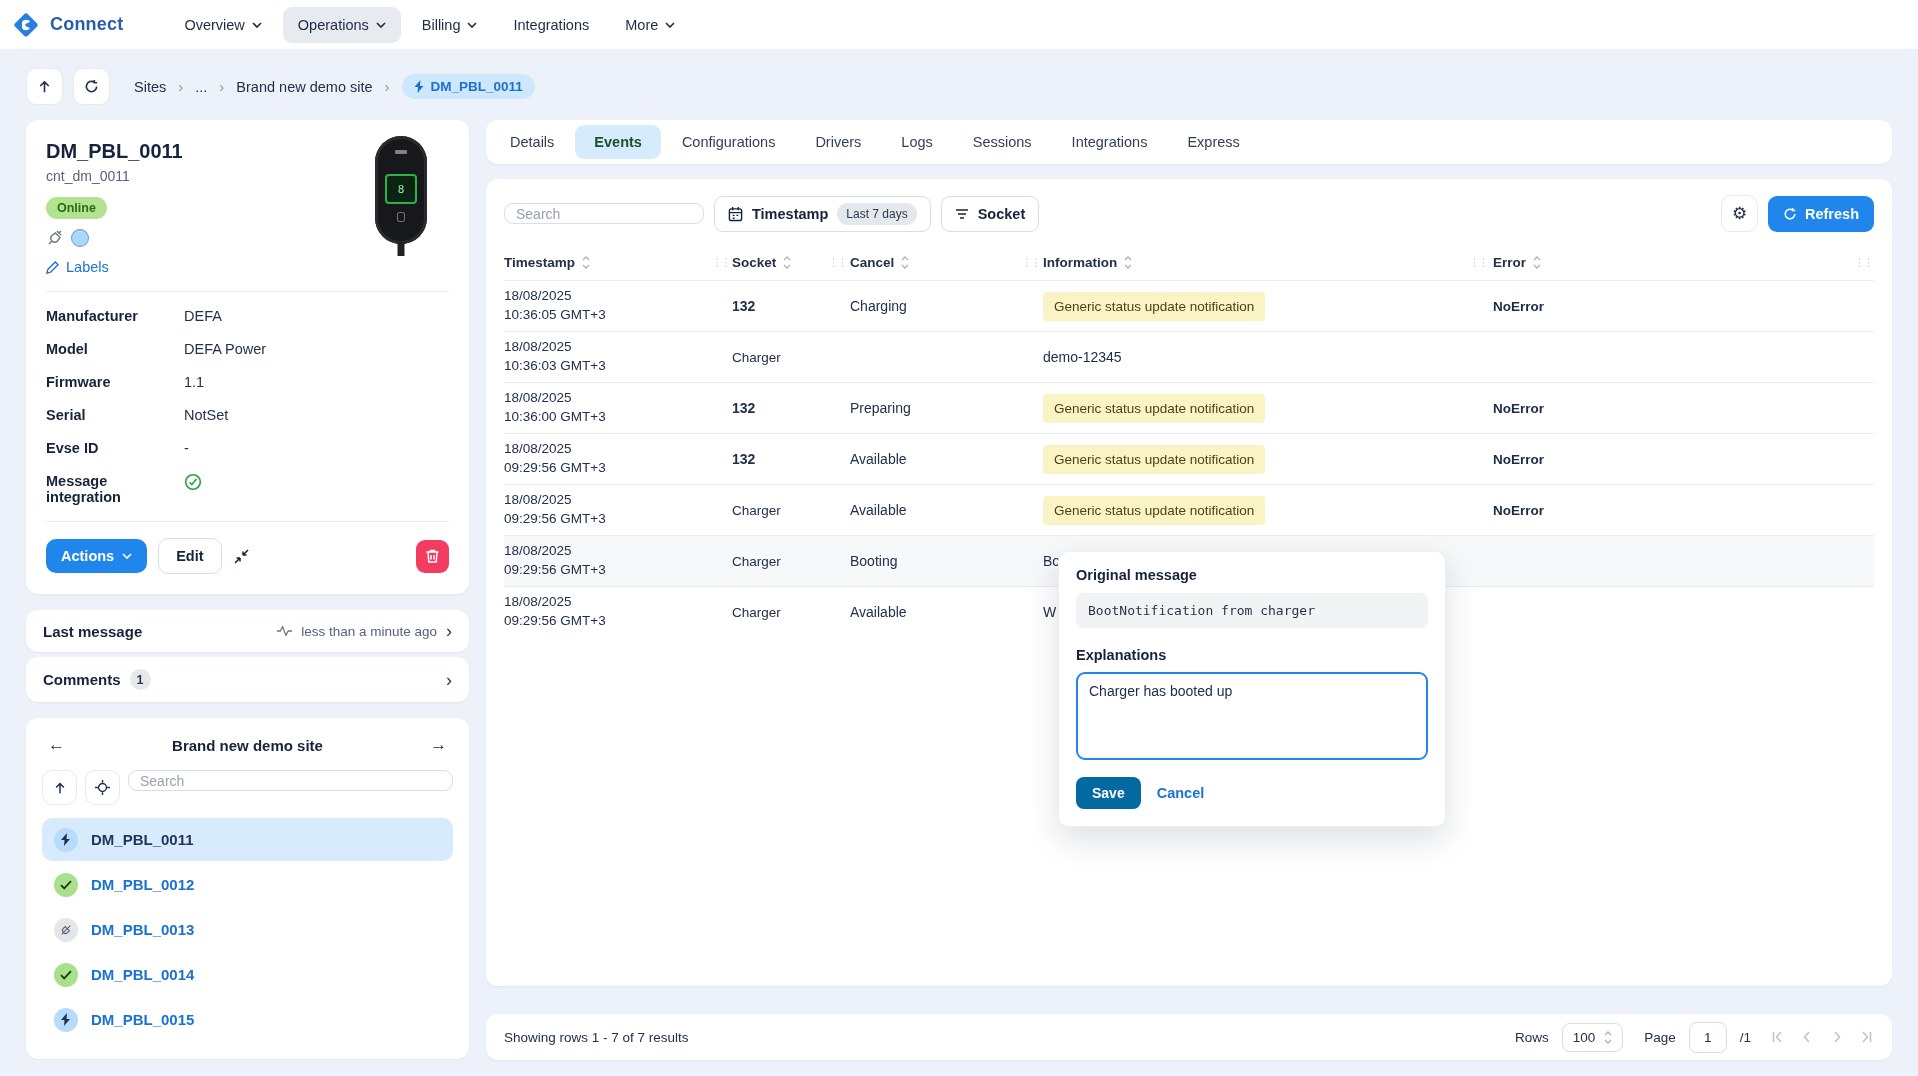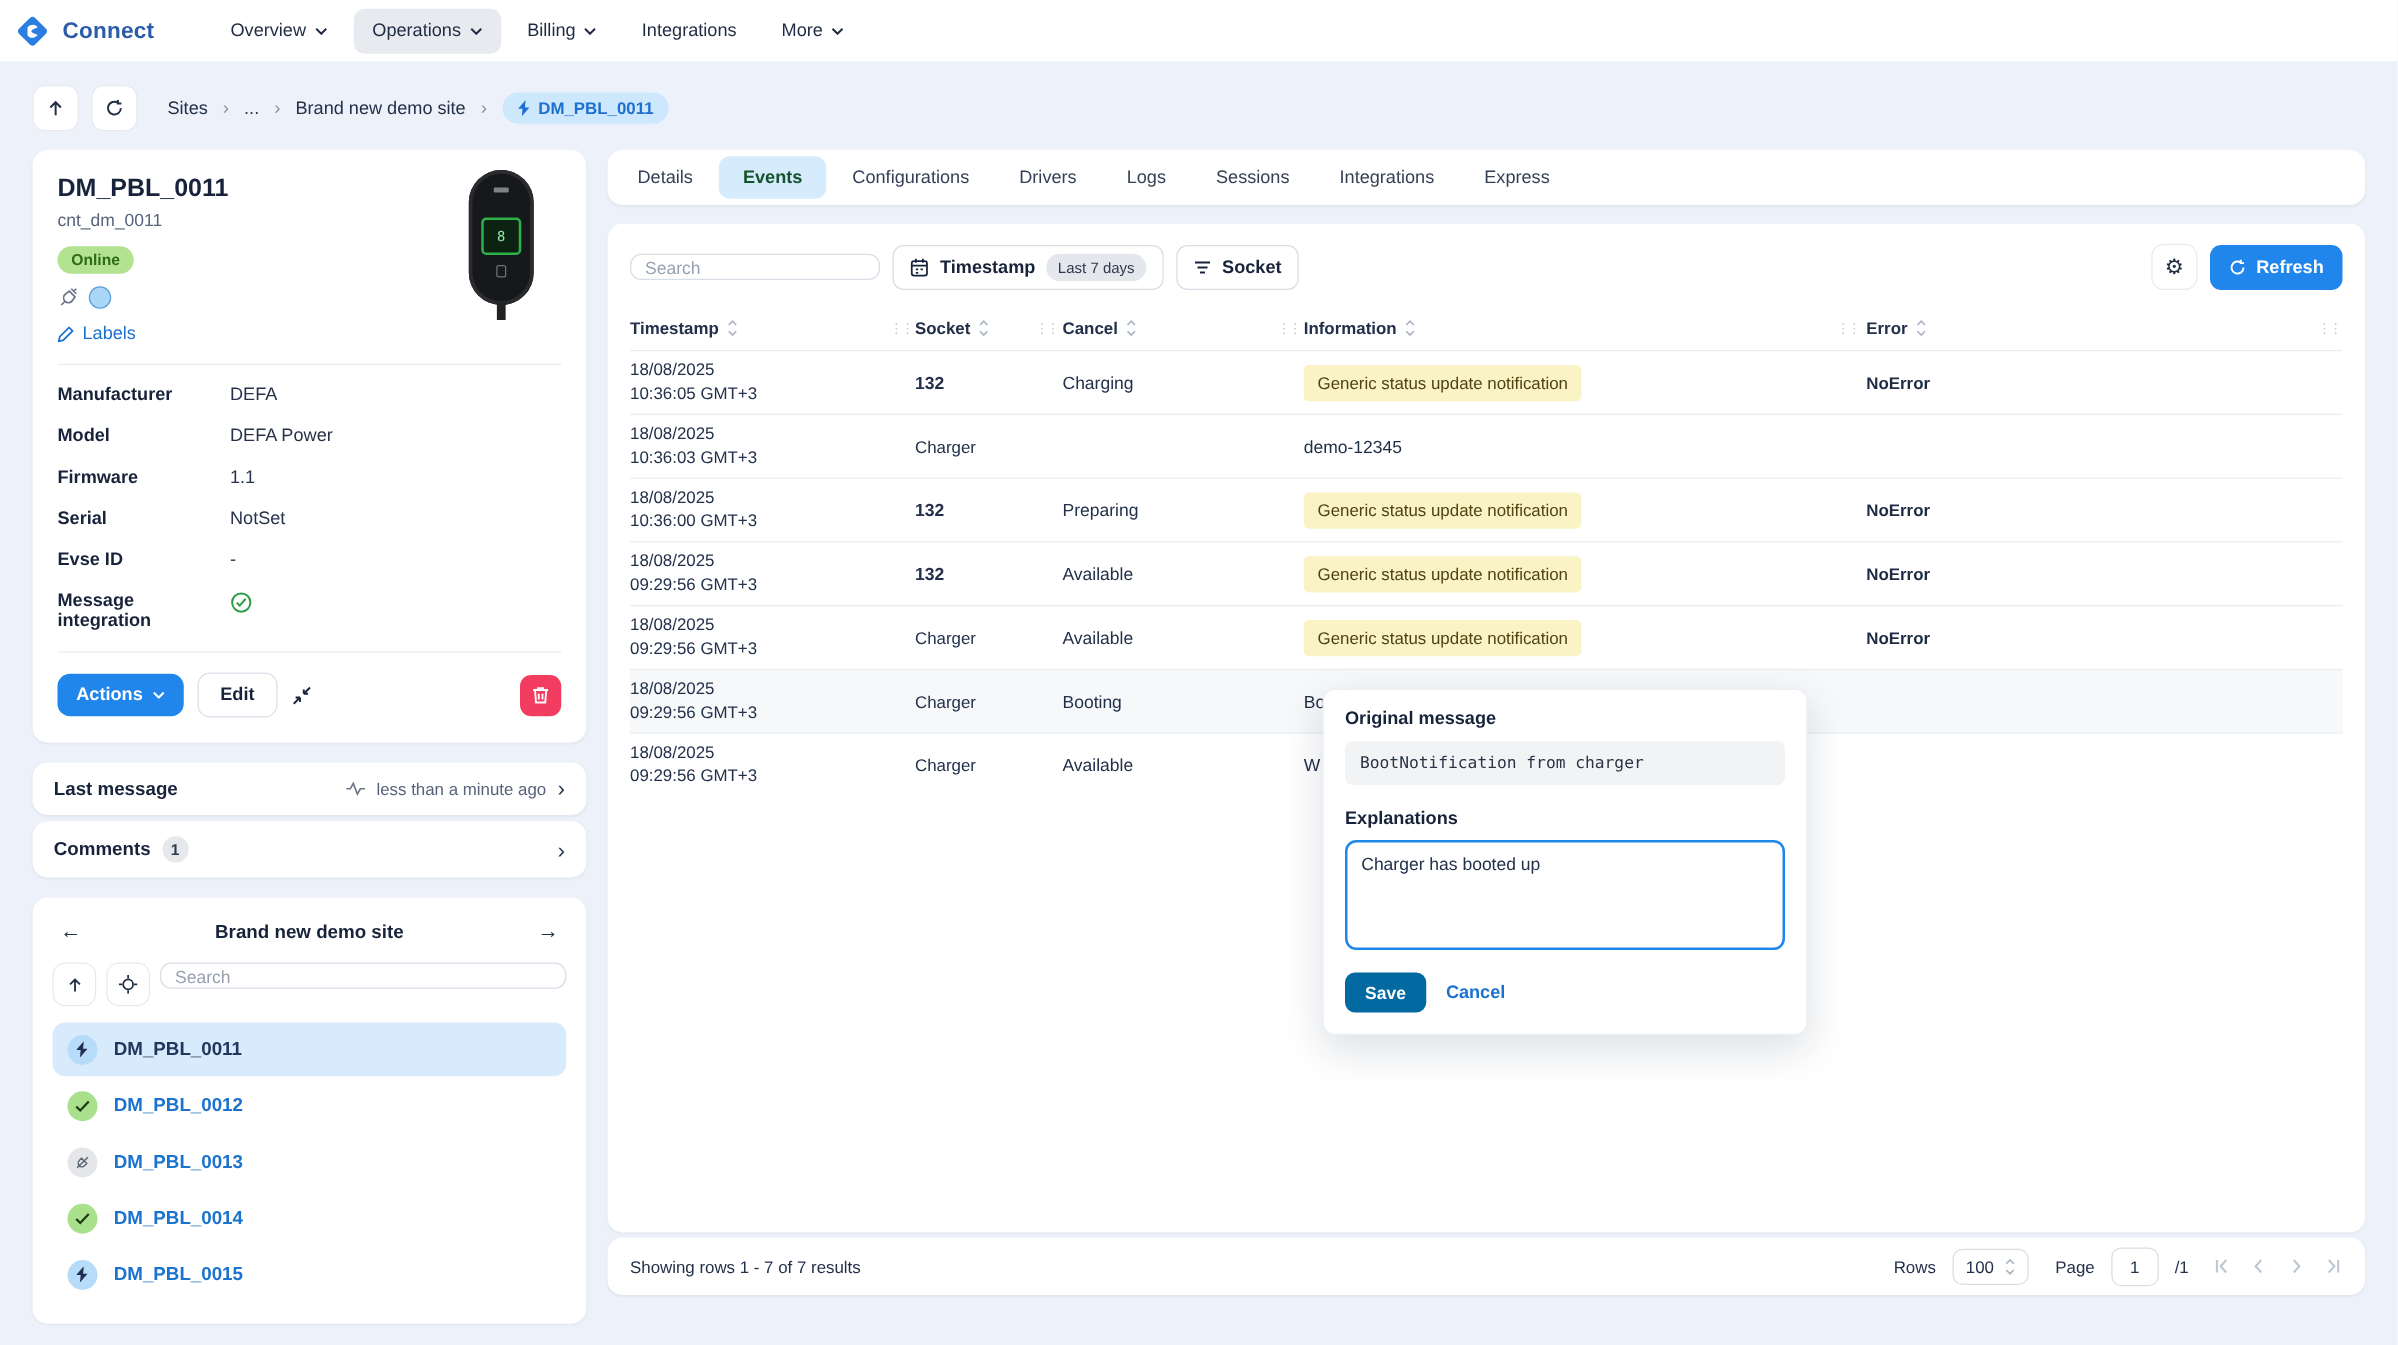--- a/index.html
+++ b/index.html
@@ -119,21 +119,21 @@
   .popover { position:absolute; left:572px; top:372px; width:388px; background:#fff; border-radius:10px; border:1px solid #eceff3; box-shadow:0 12px 32px rgba(15,30,60,.14); padding:15px 17px 17px; z-index:20; }
   .pop-label { font-size:14.5px; font-weight:700; color:#17233a; }
   .code-box { margin-top:10px; background:#f2f3f5; border-radius:6px; padding:10px 12px; font-family:"DejaVu Sans Mono", monospace; font-size:13px; color:#2a3446; }
   .pop-label2 { margin-top:19px; }
   .pop-textarea { margin-top:9px; width:100%; height:88px; border:2px solid #2186eb; border-radius:9px; padding:9px 11px; font-family:inherit; font-size:14px; color:#22304a; resize:none; outline:none; }
   .pop-btns { display:flex; align-items:center; gap:16px; margin-top:13px; }
   .btn-save { background:#0369a1; color:#fff; font-weight:600; font-size:14px; border:none; border-radius:8px; padding:8px 16px; cursor:pointer; font-family:inherit;text-align:center; }
   .link-cancel { color:#1b72cf; font-weight:600; font-size:14.5px; cursor:pointer; }
 
   
-  .footer-card { margin-top:4px; height:46px; display:flex; align-items:center; padding:0 18px; font-size:13.5px; color:#22304a; }
+  .footer-card { margin-top:28px; height:46px; display:flex; align-items:center; padding:0 18px; font-size:13.5px; color:#22304a; }
   .foot-right { margin-left:auto; display:flex; align-items:center; gap:13px; }
   .rows-select { display:flex; align-items:center; gap:9px; border:1px solid #d8dee6; border-radius:8px; padding:6px 10px; cursor:pointer; font-size:13.5px; }
   .page-input { width:38px; height:31px; border:1px solid #d8dee6; border-radius:8px; text-align:center; font-size:13.5px; font-family:inherit; color:#22304a; }
   .pager { display:flex; align-items:center; gap:16px; margin-left:6px; color:#bcc5d0; }
   .pager span { cursor:default; }
 </style>
 </head>
 <body>
 
 <div class="topnav">

